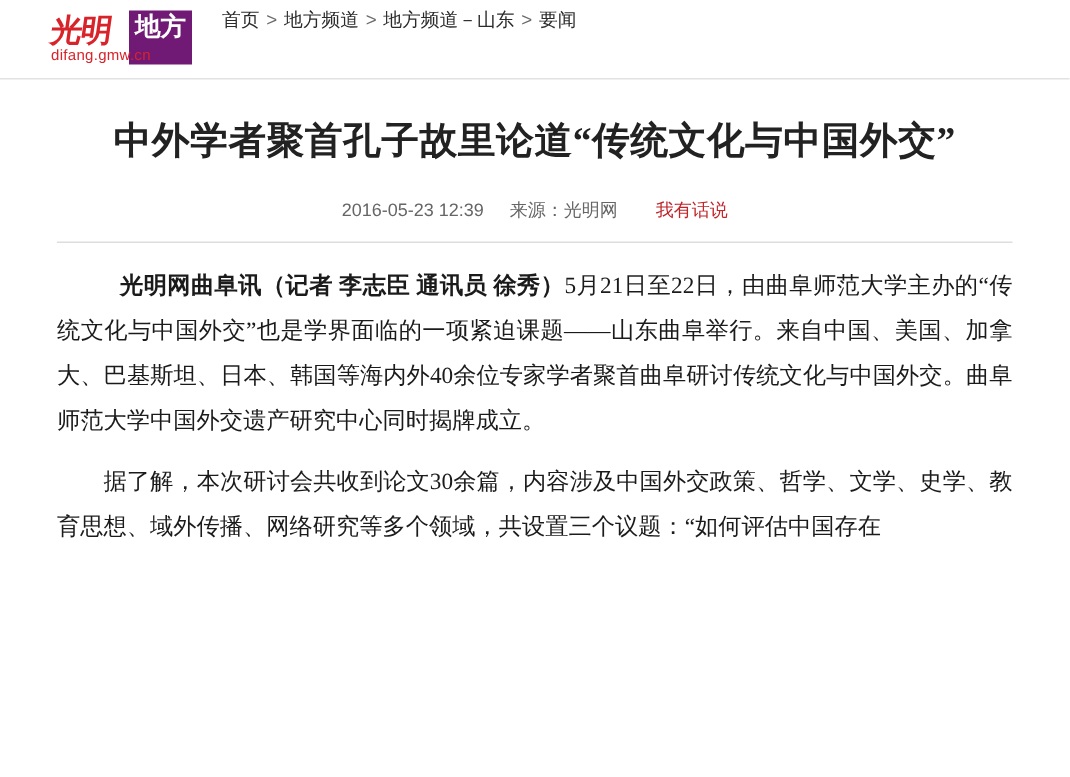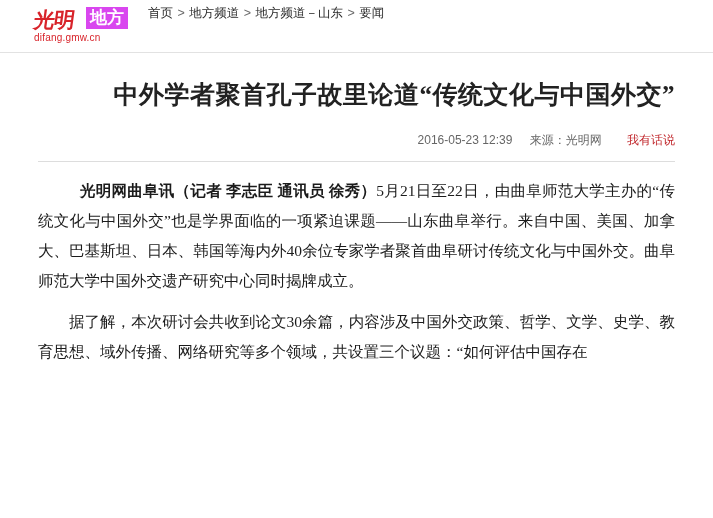--- a/index.html
+++ b/index.html
@@ -43,25 +43,25 @@
     font-size: 21px;
     font-weight: bold;
     color: #d8232a;
     letter-spacing: -1px;
     transform: skewX(-8deg);
   }
   .logo-df {
     position: absolute;
     left: 52px;
     top: 1px;
-    background: #d946ef;
+    background: #701a75;
     color: #ffffff;
     font-size: 17px;
     font-weight: bold;
-    padding: 1px 4px 1px 4px;
+    padding: 1px 4px 15px 4px;
     line-height: 1.15;
     font-family: "Liberation Serif", serif;
   }
   .logo-url {
     position: absolute;
     left: 0;
     top: 26px;
     font-size: 10px;
     color: #d8232a;
     font-family: "Liberation Sans", sans-serif;
@@ -83,31 +83,31 @@
     color: #6a6a6a;
     margin: 0 1px;
   }
 
   
   .article {
     padding: 0 38px;
   }
   .headline {
     margin: 26px 0 0 0;
-    text-align: right;
+    text-align: center;
     font-family: "Liberation Serif", serif;
     font-size: 25px;
     font-weight: bold;
     color: #222222;
     letter-spacing: 0.5px;
     line-height: 1.3;
   }
   .meta {
     margin-top: 20px;
-    text-align: right;
+    text-align: center;
     font-size: 12px;
     color: #666666;
     white-space: nowrap;
   }
   .meta .date,
   .meta .time {
     color: #666666;
   }
   .meta .source {
     margin-left: 14px;

